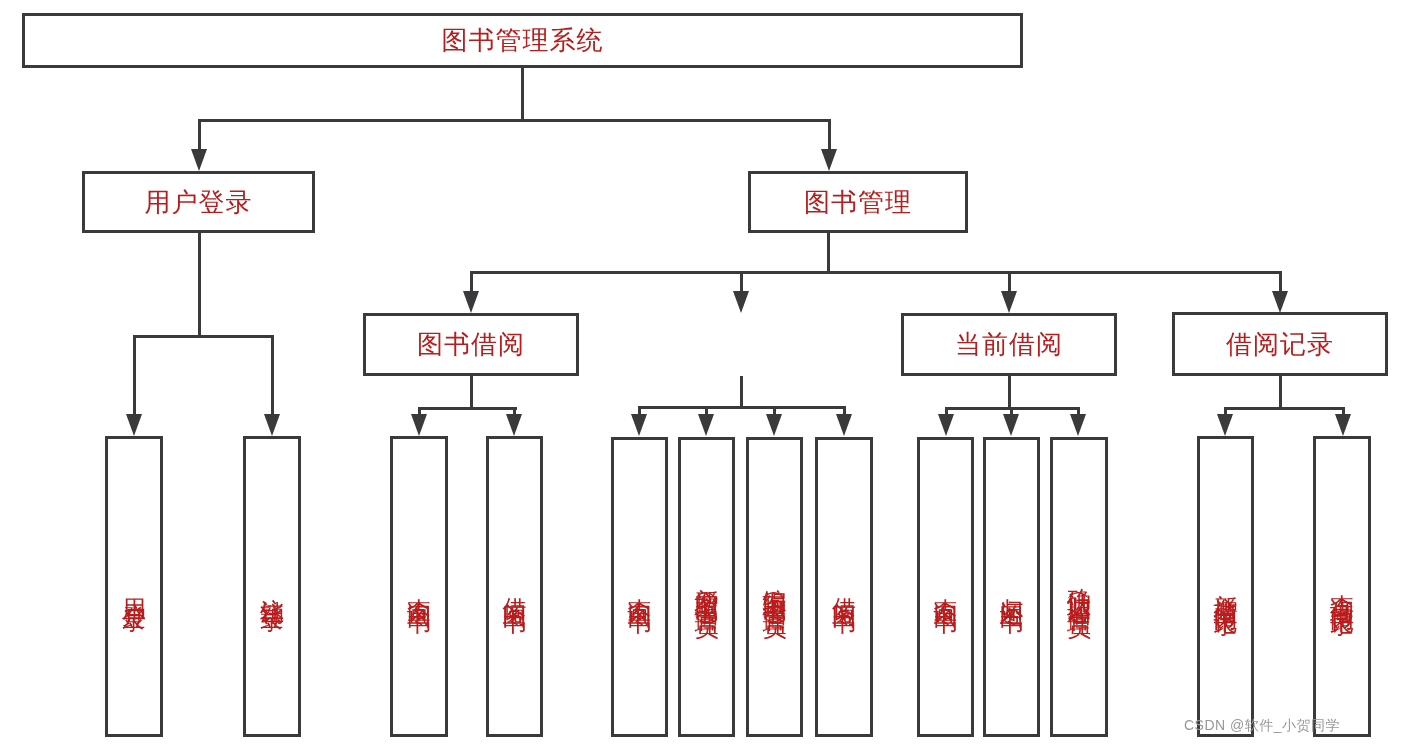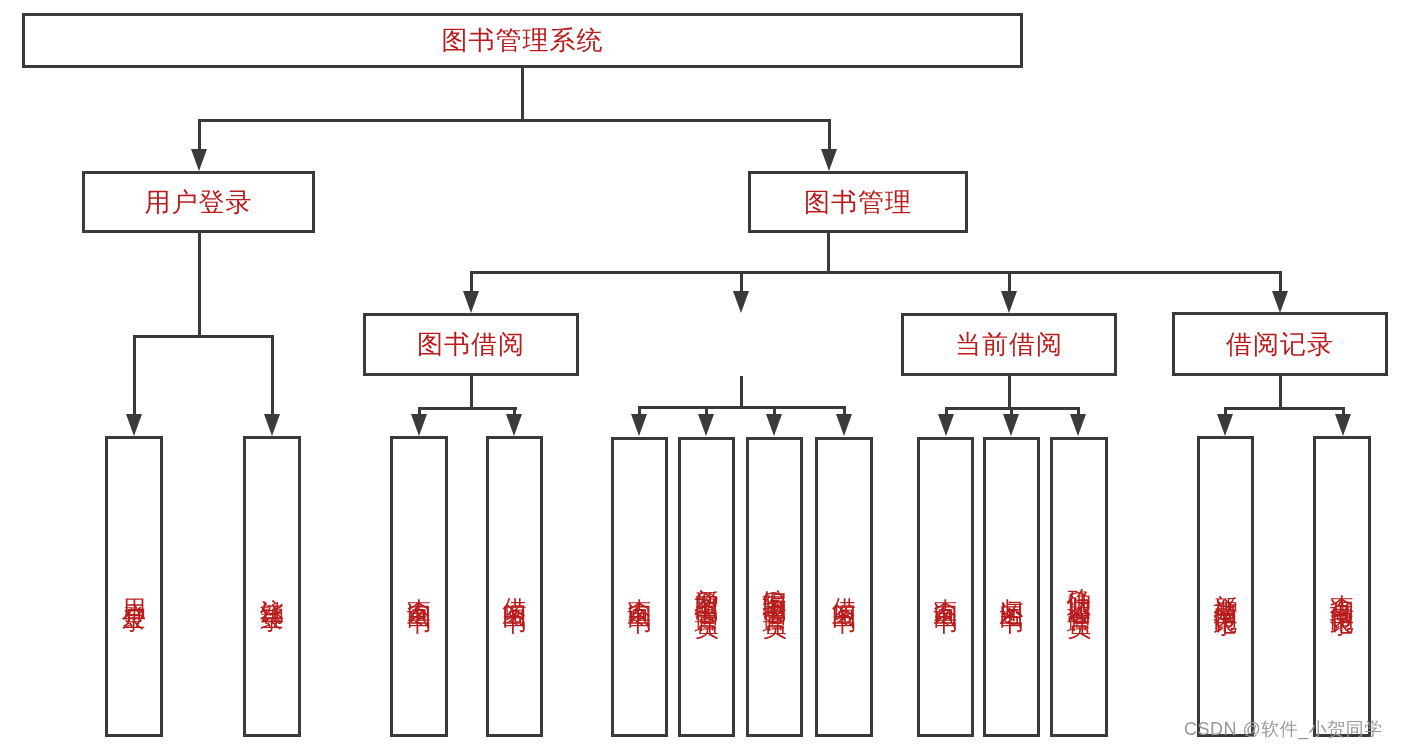--- a/index.html
+++ b/index.html
@@ -18,21 +18,21 @@
   }
   .hline{position:absolute;height:3px;background:#3a3a3c;}
   .vline{position:absolute;width:3px;background:#3a3a3c;}
   .arrow{
     position:absolute;width:0;height:0;
     border-left:8px solid transparent;border-right:8px solid transparent;
     border-top:22px solid #3a3a3c;
   }
   .watermark{
     position:absolute;left:1184px;top:717px;width:218px;
-    font-size:18px;color:#98989a;white-space:nowrap;z-index:10;
+    font-size:14px;color:#98989a;white-space:nowrap;z-index:10;
     letter-spacing:0.5px;
   }
 </style>
 </head>
 <body>
 
 <div class="canvas">
 
   <div class="node h-node" style="left:22px;top:13px;width:1001px;height:55px;">
     <span>图书管理系统</span>

